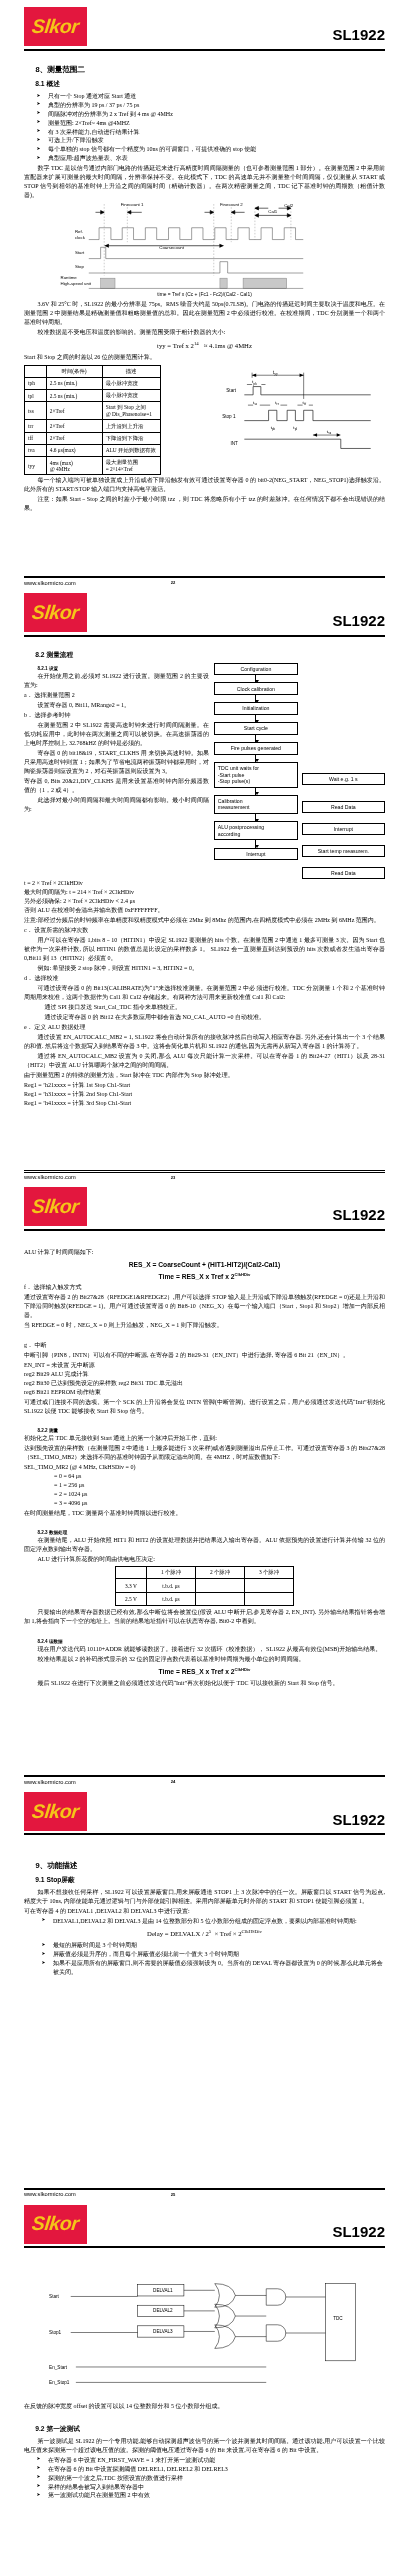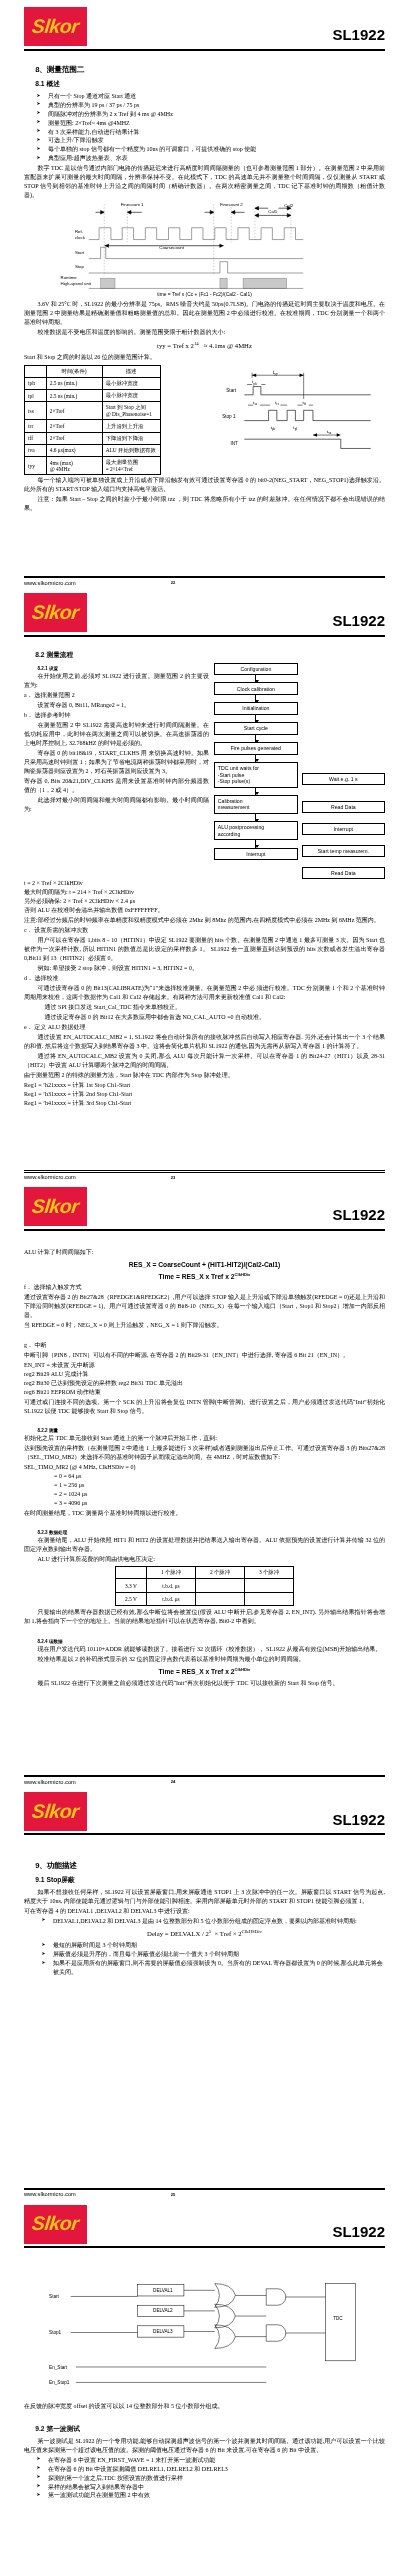--- a/index.html
+++ b/index.html
@@ -65,21 +65,21 @@
   .site { font-size:5.7px; }
   .pageno {
     font-family:"Liberation Sans", sans-serif;
     font-weight:bold;
     font-size:4.1px;
     margin-left:95px;
   }
   
   .content { padding: 9.3px 24px 0 24px; }
   h1.sec {
-    font-family:Liberation Sans, sans-serif;
+    font-family:Liberation Mono, monospace;
     font-weight:bold;
     font-size:7.7px;
     margin: 5.2px 0 4.1px 11.3px;
     letter-spacing:-0.2px;
   }
   h2.sub {
     font-family:"Liberation Sans", sans-serif;
     font-weight:bold;
     font-size:6.7px;
     margin: 4.6px 0 3.1px 11.3px;

